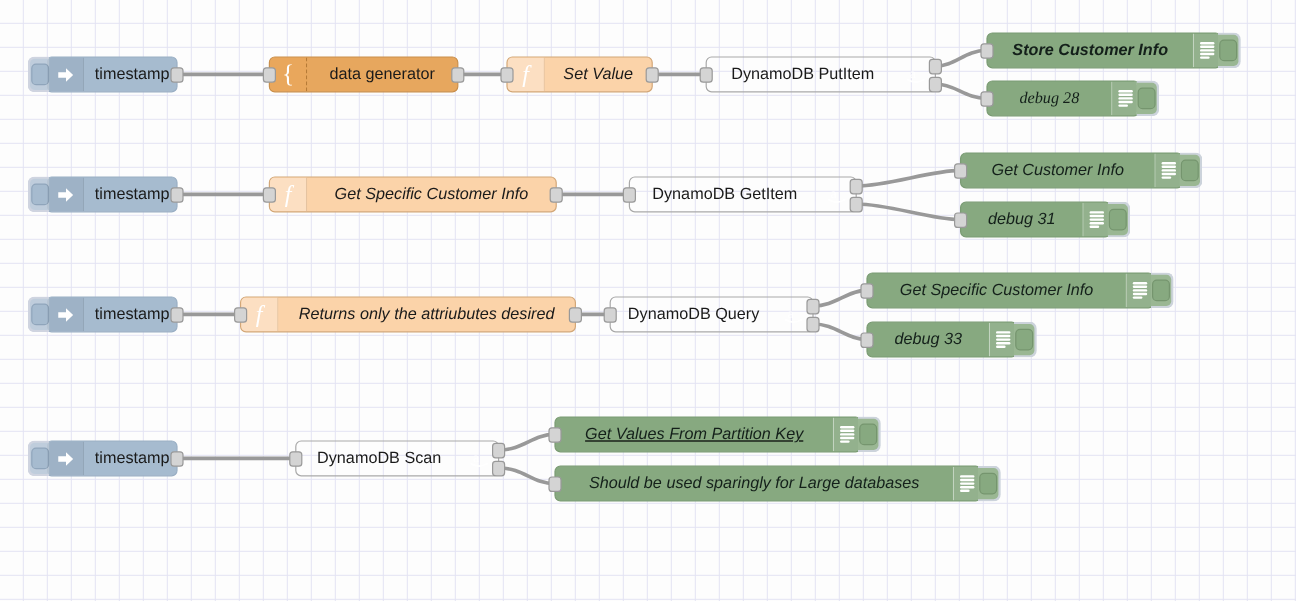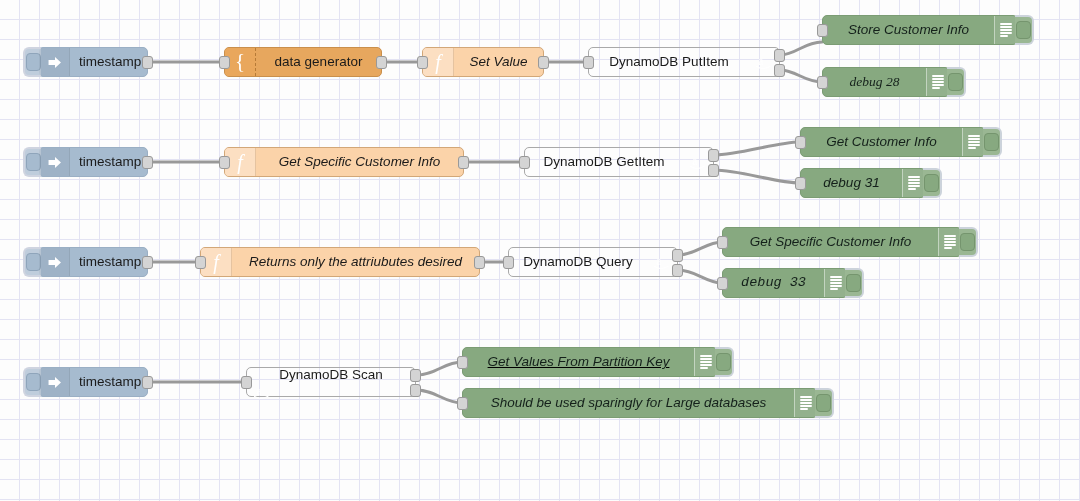--- a/index.html
+++ b/index.html
@@ -278,21 +278,21 @@
           <svg class="glyph-amazon" viewBox="0 0 24 24">
             <text x="5" y="16" font-family="Liberation Serif, serif" font-size="14" fill="#ffffff">a</text>
             <path d="M3.2 17.4 c4.4 3.0 10.6 3.0 15.0 0.3" stroke="#ffffff" stroke-width="1.7" fill="none" stroke-linecap="round"></path>
             <path d="M17.4 17.0 l2.6 -0.6 -0.8 2.4 z" fill="#ffffff"></path>
           </svg>
         </span>
         <span class="port in"></span>
         <span class="port out two-a"></span>
         <span class="port out two-b"></span>
       </div>
-      <div class="node debug" style="left: 822px; top: 15px; width: 196px;">
+      <div class="node debug" style="left: 822px; top: 27px; width: 196px; font-weight: bold;">
         <span class="node-label italic">Store Customer Info</span>
         <span class="node-icon right">
           <span class="glyph-lines">
             <i></i>
             <i></i>
             <i></i>
             <i></i>
             <i></i>
           </span>
         </span>
@@ -424,21 +424,21 @@
             <i></i>
             <i></i>
             <i></i>
           </span>
         </span>
         <span class="debug-btn">
           <span class="debug-btn-inner"></span>
         </span>
         <span class="port in"></span>
       </div>
-      <div class="node debug" style="left: 722px; top: 268px; width: 126px; font-family: Liberation Mono, monospace;">
+      <div class="node debug" style="left: 722px; top: 268px; width: 126px;">
         <span class="node-label italic">debug 33</span>
         <span class="node-icon right">
           <span class="glyph-lines">
             <i></i>
             <i></i>
             <i></i>
             <i></i>
             <i></i>
           </span>
         </span>
@@ -452,21 +452,21 @@
           <span class="inject-btn-inner"></span>
         </span>
         <span class="node-icon left">
           <svg class="glyph-arrow" viewBox="0 0 20 20">
             <path d="M3 7.2 h7.6 V3.4 L17.6 10 l-7 6.6 V12.8 H3 Z" fill="#ffffff"></path>
           </svg>
         </span>
         <span class="node-label">timestamp</span>
         <span class="port out"></span>
       </div>
-      <div class="node dynamodb selected" style="left: 246px; top: 367px; width: 170px; flex-direction: column;">
+      <div class="node dynamodb selected" style="left: 246px; top: 367px; width: 170px;">
         <span class="node-label">DynamoDB Scan</span>
         <span class="node-icon right">
           <svg class="glyph-amazon" viewBox="0 0 24 24">
             <text x="5" y="16" font-family="Liberation Serif, serif" font-size="14" fill="#ffffff">a</text>
             <path d="M3.2 17.4 c4.4 3.0 10.6 3.0 15.0 0.3" stroke="#ffffff" stroke-width="1.7" fill="none" stroke-linecap="round"></path>
             <path d="M17.4 17.0 l2.6 -0.6 -0.8 2.4 z" fill="#ffffff"></path>
           </svg>
         </span>
         <span class="port in"></span>
         <span class="port out two-a"></span>

